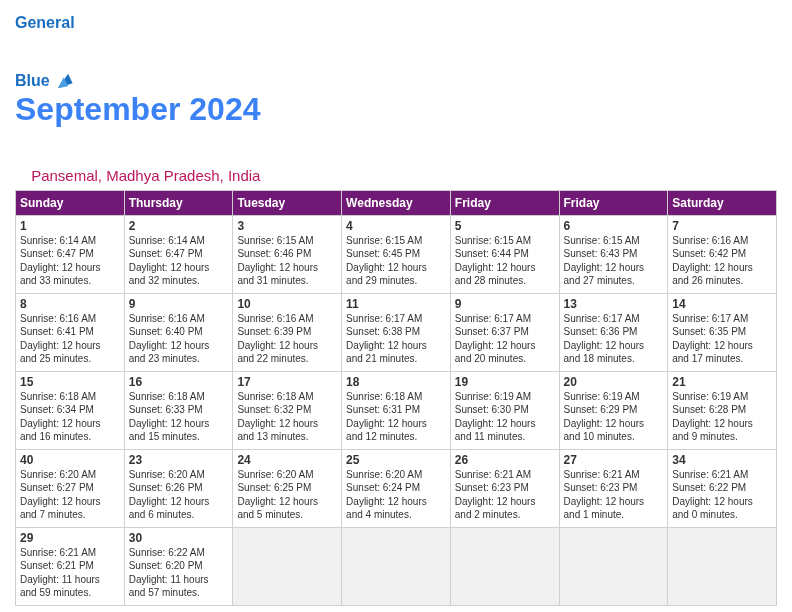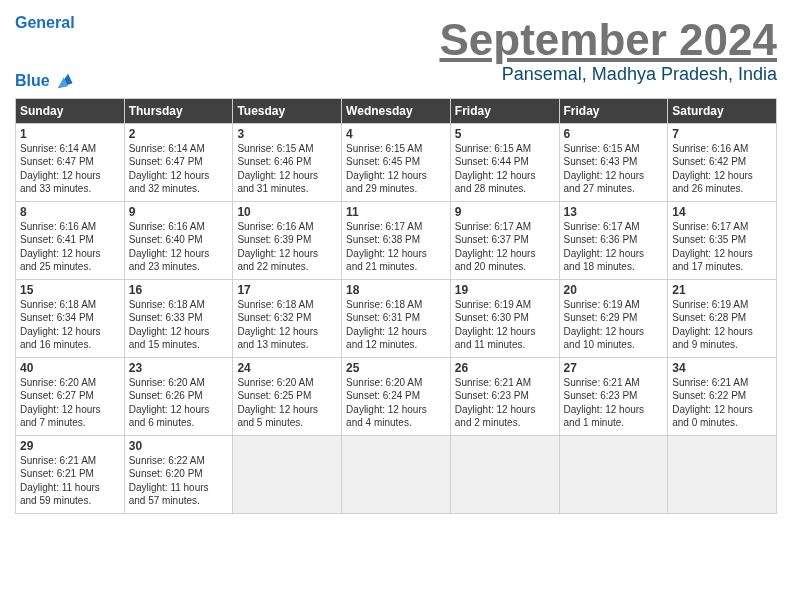--- a/index.html
+++ b/index.html
@@ -9,23 +9,24 @@
       width: 792px;
       height: 612px;
       overflow: hidden;
     }
     .container {
       width: 792px;
       padding: 10px 15px;
     }
     .header-row {
       display: flex;
-      align-items: center;
+      align-items: flex-start;
       justify-content: space-between;
       margin-bottom: 6px;
+      flex-direction: column;
     }
     .logo {
       display: flex;
       align-items: center;
       margin-top: 4px;
     }
     .logo-text {
       font-size: 16px;
       font-weight: bold;
       color: #333;
@@ -36,37 +37,37 @@
     }
     .logo-icon {
       width: 22px;
       height: 22px;
       margin-left: 2px;
     }
     .title-block {
       text-align: right;
     }
     .month-title {
-      font-size: 44px;
-      font-weight: bold;
-      color: #737373;
+      font-size: 32px;
+      font-weight: bold;
+      color: #3b82f6;
       line-height: 1.1;
-      text-decoration: underline;
     }
     .location {
-      font-size: 18px;
-      color: #0c4a6e;
+      font-size: 15px;
+      color: #be185d;
+      margin-top: 40px;
     }
     table {
       width: 100%;
       border-collapse: collapse;
       table-layout: fixed;
     }
     th {
-      background-color: #404040;
+      background-color: #701a75;
       color: #fff;
       font-size: 12px;
       font-weight: bold;
       padding: 5px 4px;
       text-align: left;
       border: 1px solid #ccc;
     }
     td {
       border: 1px solid #d0d0d0;
       vertical-align: top;

